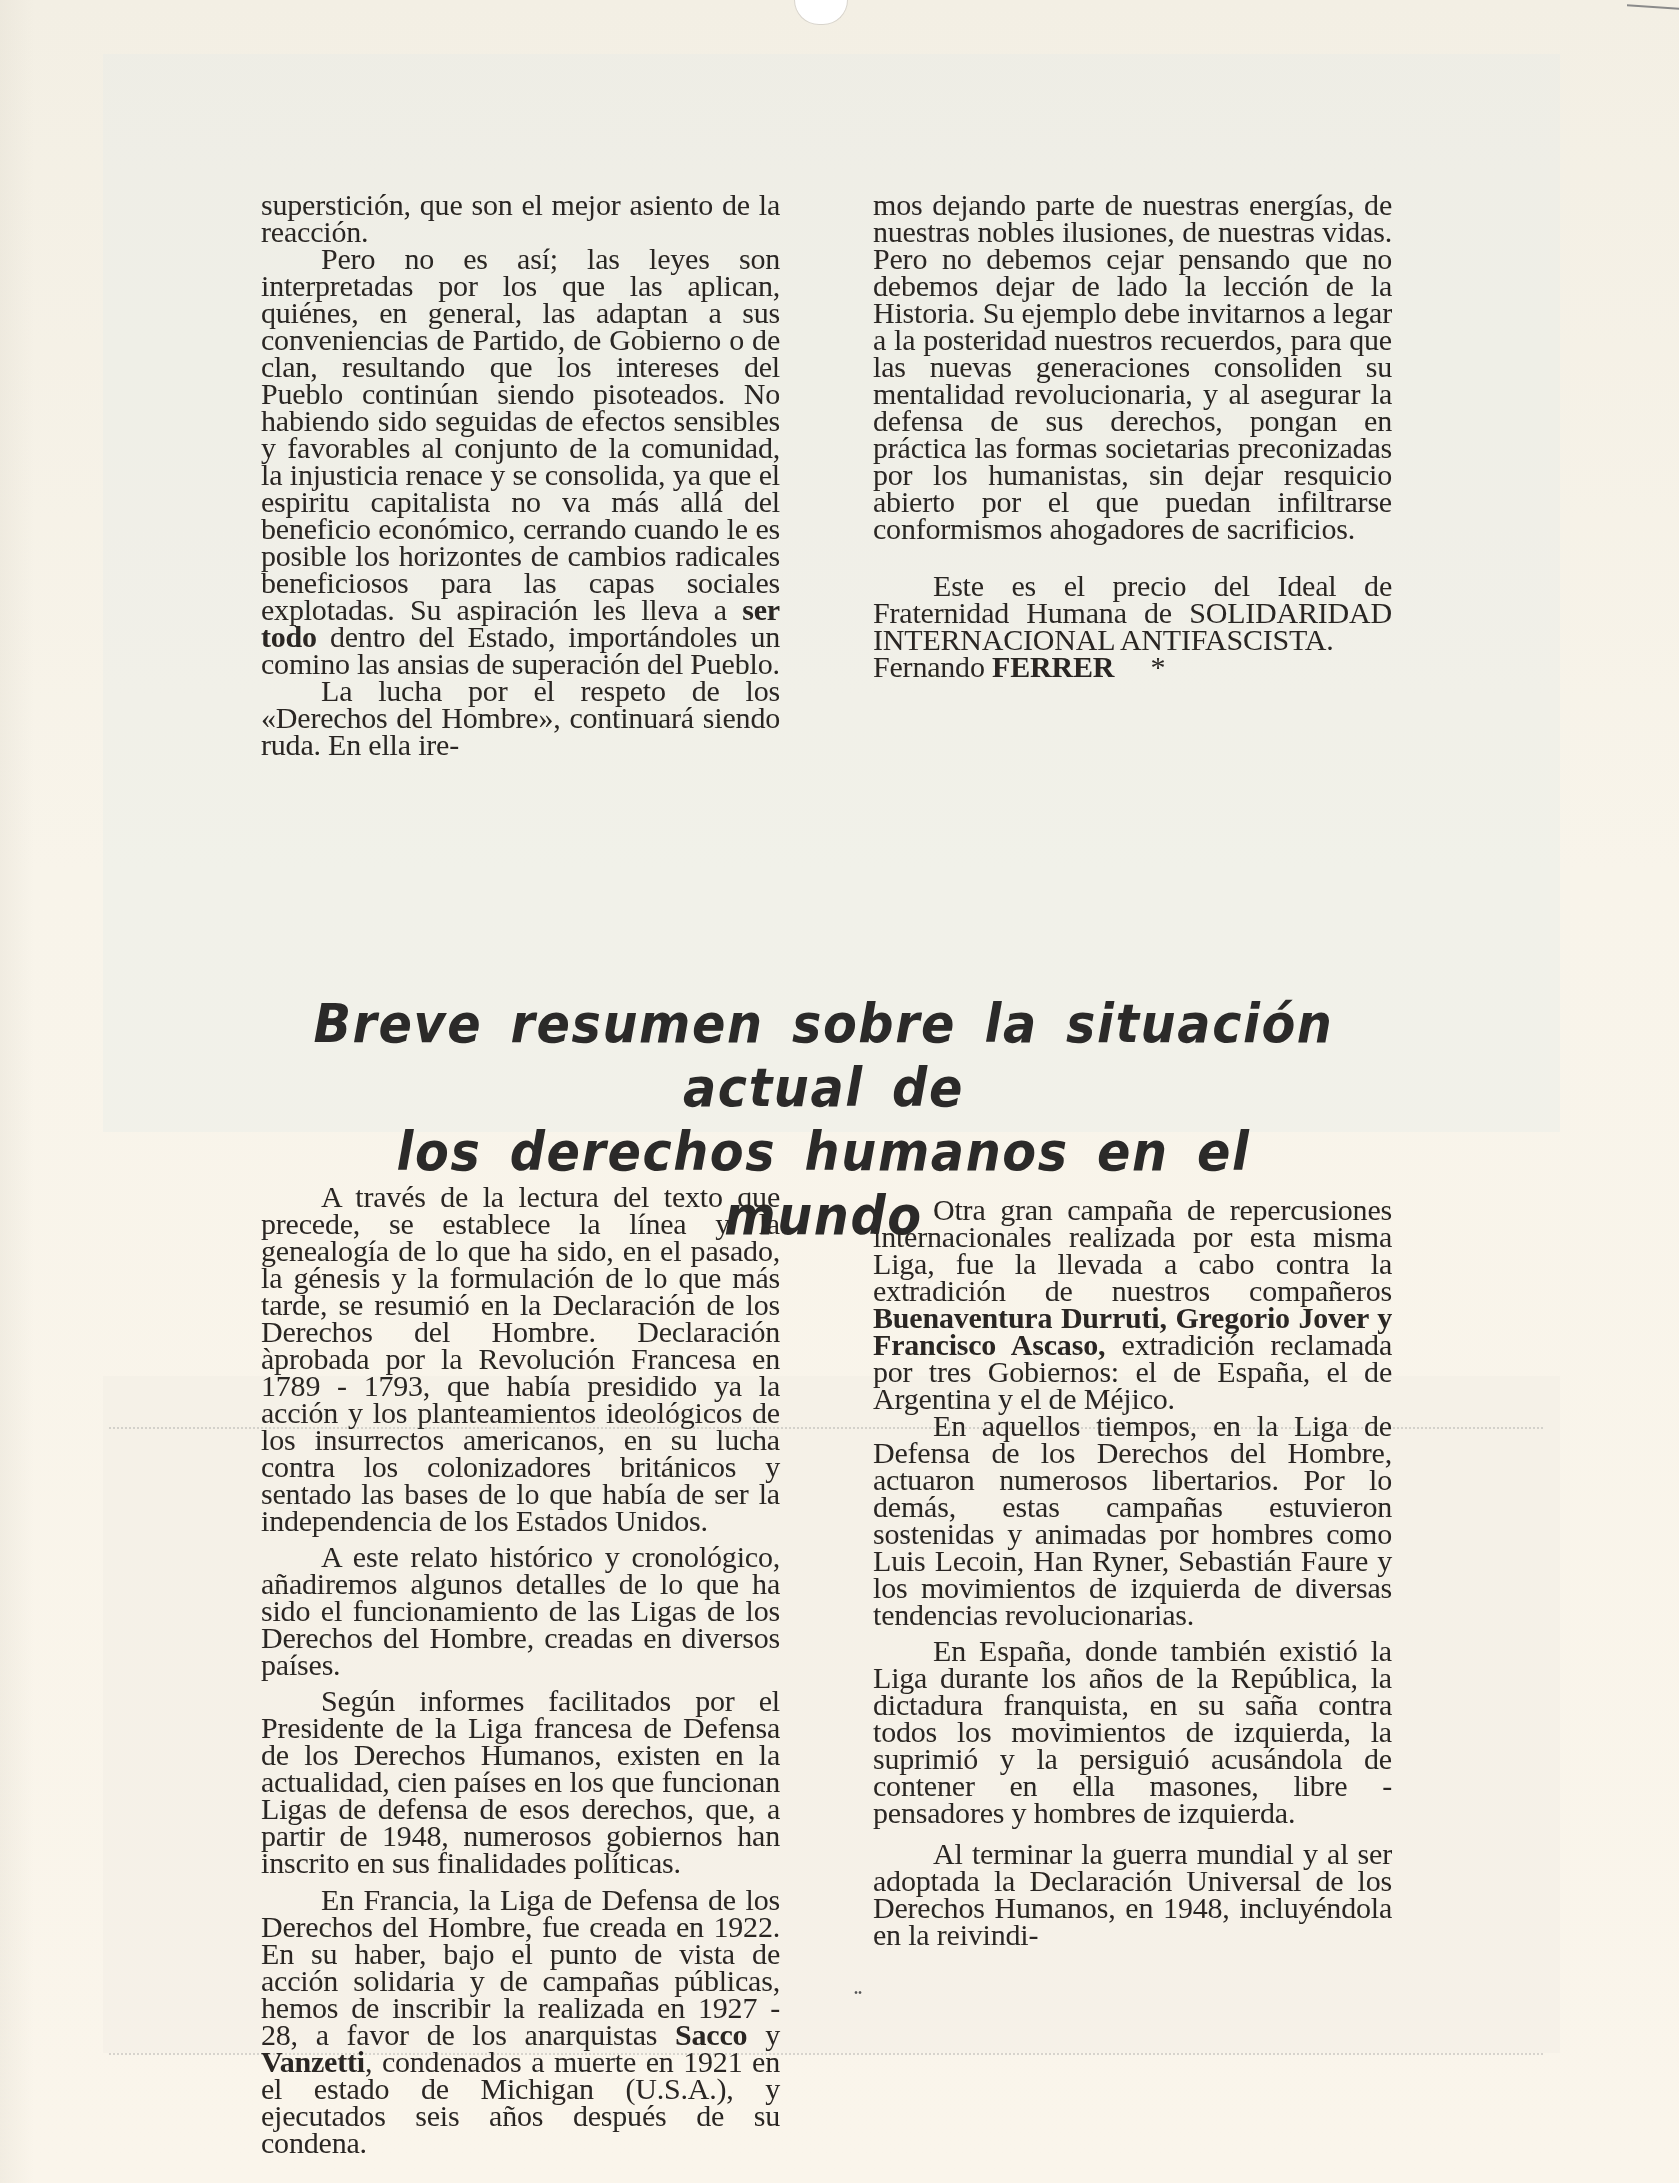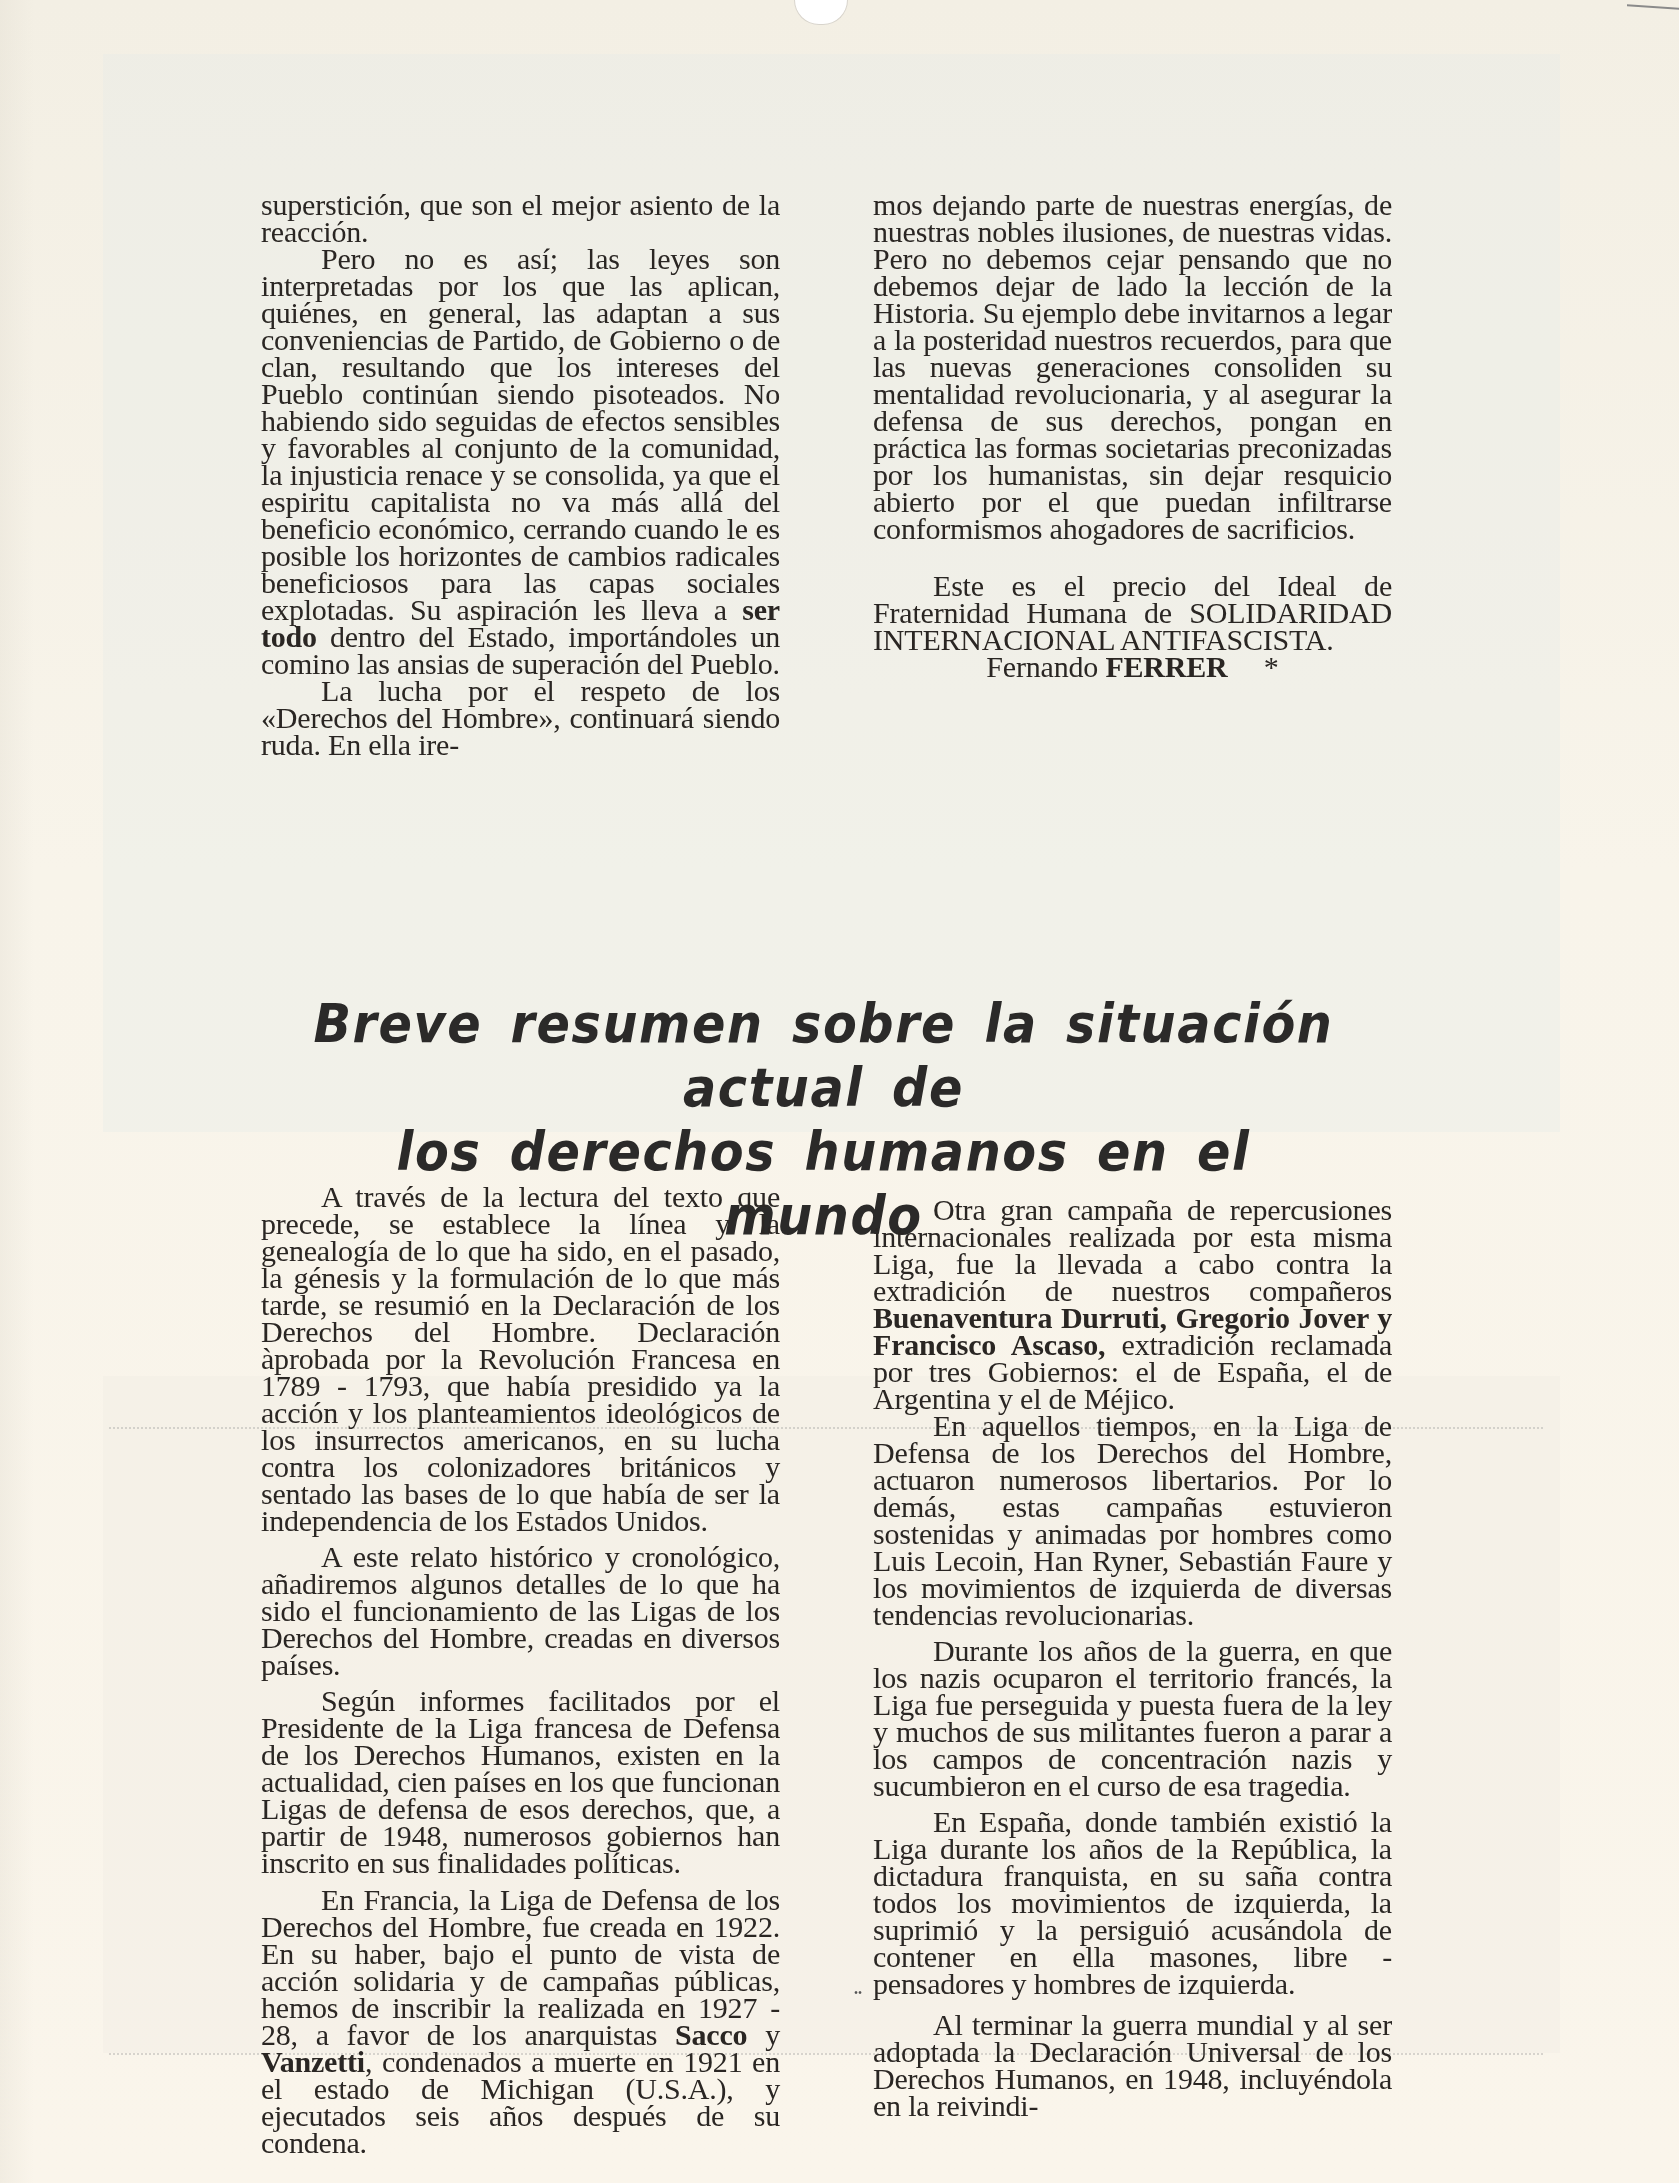--- a/index.html
+++ b/index.html
@@ -33,21 +33,21 @@
   }
   .col p { margin: 0; text-indent: 0; }
   .col p.ind { text-indent: 60px; }
   .col b { font-weight: bold; }
   #c1 { left: 261px; top: 191px; width: 519px; }
   #c2 { left: 873px; top: 191px; width: 519px; }
   #c3 { left: 261px; top: 1183px; width: 519px; }
   #c4 { left: 873px; top: 1196px; width: 519px; }
   .sp { height: 30px; }
   .closing { margin-top: 0; }
-  .sig { text-align: center; margin-top: 26px; }
+  .sig { text-align: left; margin-top: 26px; }
   .sig .asterisk { display: inline-block; margin-left: 29px; }
   .headline {
     position: absolute; left: 247px; top: 992px; width: 1153px;
     font-family: "DejaVu Sans", "Liberation Sans", sans-serif;
     font-style: italic; font-weight: bold; color: #2b2a29;
     font-size: 53px; line-height: 64px; letter-spacing: 1.7px;
     text-align: center; transform: scaleX(0.93); transform-origin: center;
     word-spacing: 10.3px;
   }
   .dotted-rule {
@@ -91,19 +91,18 @@
 <div class="col" id="c3">
   <p class="ind">A través de la lectura del texto que precede, se establece la línea y la genealogía de lo que ha sido, en el pasado, la génesis y la formulación de lo que más tarde, se resumió en la Declaración de los Derechos del Hombre. Declaración àprobada por la Revolución Francesa en 1789 - 1793, que había presidido ya la acción y los planteamientos ideológicos de los insurrectos americanos, en su lucha contra los colonizadores británicos y sentado las bases de lo que había de ser la independencia de los Estados Unidos.</p>
   <p class="ind" style="margin-top:9.2px">A este relato histórico y cronológico, añadiremos algunos detalles de lo que ha sido el funcionamiento de las Ligas de los Derechos del Hombre, creadas en diversos países.</p>
   <p class="ind" style="margin-top:9.2px">Según informes facilitados por el Presidente de la Liga francesa de Defensa de los Derechos Humanos, existen en la actualidad, cien países en los que funcionan Ligas de defensa de esos derechos, que, a partir de 1948, numerosos gobiernos han inscrito en sus finalidades políticas.</p>
   <p class="ind" style="margin-top:9.2px"><span>En Francia, la Liga de Defensa de los Derechos del Hombre, fue creada en 1922. En su haber, bajo el punto de vista de acción solidaria y de campañas públicas, hemos de inscribir la realizada en 1927 - 28, a favor de los anarquistas</span> <b>Sacco</b> <span>y</span> <b>Vanzetti</b><span>, condenados a muerte en 1921 en el estado de Michigan (U.S.A.), y ejecutados seis años después de su condena.</span></p>
 </div>
 
 <div class="col" id="c4">
   <p class="ind"><span>Otra gran campaña de repercusiones internacionales realizada por esta misma Liga, fue la llevada a cabo contra la extradición de nuestros compañeros</span> <b>Buenaventura Durruti, Gregorio Jover y Francisco Ascaso,</b> <span>extradición reclamada por tres Gobiernos: el de España, el de Argentina y el de Méjico.</span></p>
   <p class="ind" style="">En aquellos tiempos, en la Liga de Defensa de los Derechos del Hombre, actuaron numerosos libertarios. Por lo demás, estas campañas estuvieron sostenidas y animadas por hombres como Luis Lecoin, Han Ryner, Sebastián Faure y los movimientos de izquierda de diversas tendencias revolucionarias.</p>
-  <p class="ind" style="margin-top:9.2px">Durante los años de la guerra, en que los nazis ocuparon el territorio francés, la Liga fue perseguida y puesta fuera de la ley y muchos de sus militantes fueron a parar a los campos de concentración nazis y sucumbieron en el curso de esa tragedia.</p>
   <p class="ind" style="margin-top:9.2px">En España, donde también existió la Liga durante los años de la República, la dictadura franquista, en su saña contra todos los movimientos de izquierda, la suprimió y la persiguió acusándola de contener en ella masones, libre - pensadores y hombres de izquierda.</p>
   <p class="ind" style="margin-top:14px">Al terminar la guerra mundial y al ser adoptada la Declaración Universal de los Derechos Humanos, en 1948, incluyéndola en la reivindi-</p>
 </div>
 
 <div class="speck" style="left:854px;top:1987px;">••</div>
 
 
 </body></html>

